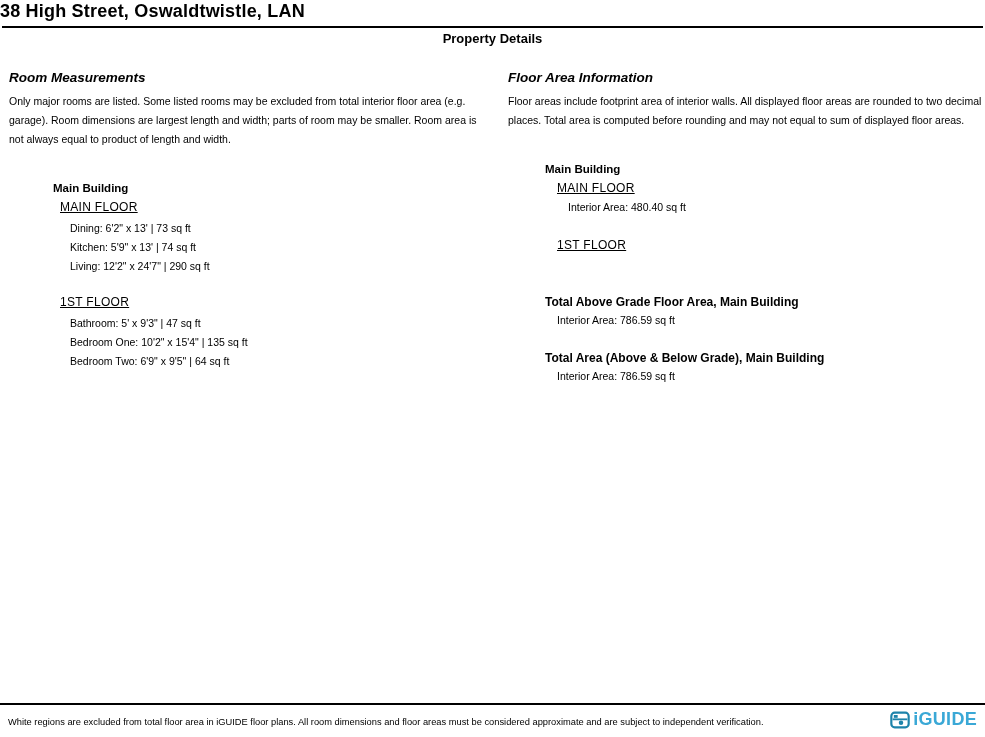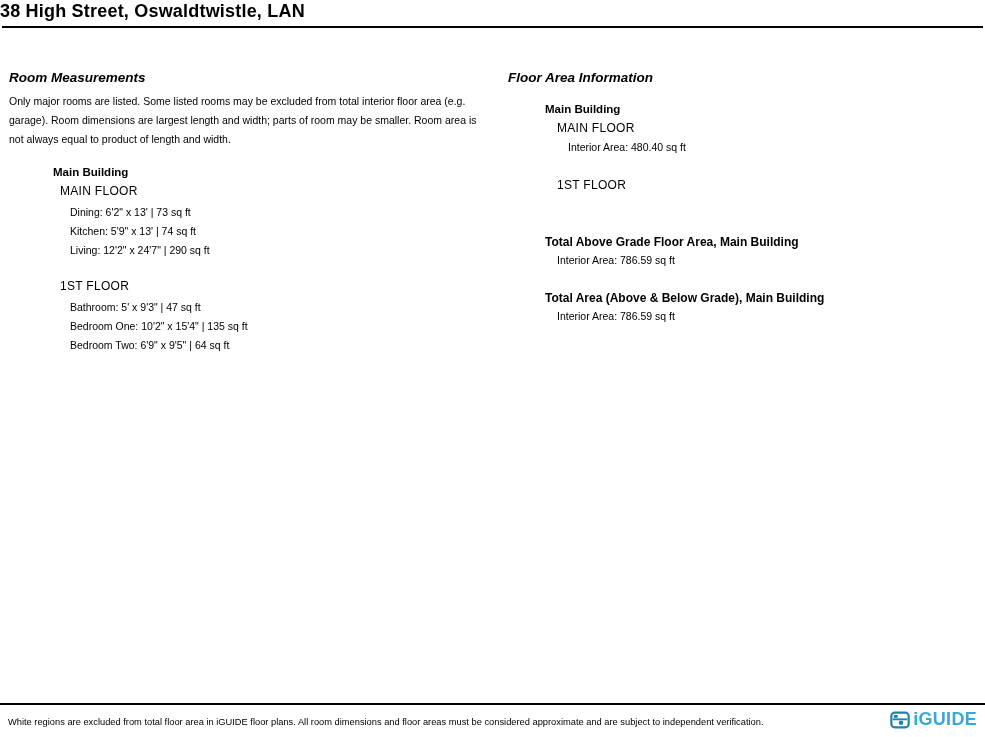--- a/index.html
+++ b/index.html
@@ -48,38 +48,39 @@
     font-weight: bold;
     line-height: 16px;
     font-style: italic;
   }
   .section-desc {
     margin: 6px 0 0 0;
     font-size: 10.5px;
     line-height: 19px;
   }
 
-  .building { margin-top: 16px; }
+  .building { margin-top: 32px; }
   .col-left  .building { margin-left: 44px; }
   .col-right .building { margin-left: 37px; }
 
   .building-name {
     font-size: 11.5px;
     font-weight: bold;
     line-height: 14px;
   }
   .floor-block { margin-top: 5px; }
   .floor-gap   { margin-top: 19px; }
   .col-left  .floor-block { margin-left: 7px; }
   .col-right .floor-block { margin-left: 12px; }
   .col-right .floor-gap   { margin-top: 24px; }
   .floor-name {
     font-size: 12px;
     line-height: 14px;
     letter-spacing: 0.3px;
+    text-decoration: underline;
   }
   .room-list { margin-top: 5px; }
   .room-line {
     font-size: 10.5px;
     line-height: 19px;
   }
   .col-left  .room-line { margin-left: 10px; }
   .area-line {
     margin-top: 5px;
     margin-left: 11px;
@@ -133,20 +134,21 @@
     color: #3aa8d6;
   }
 </style>
 </head>
 <body>
 
 <div class="page">
 
   <h1 class="page-title">38 High Street, Oswaldtwistle, LAN</h1>
   <div class="header-rule"></div>
+  <h2 class="page-subtitle">Property Details</h2>
 
   <section class="col col-left">
     <h3 class="section-heading">Room Measurements</h3>
     <p class="section-desc">Only major rooms are listed. Some listed rooms may be excluded from total interior floor area (e.g. garage). Room dimensions are largest length and width; parts of room may be smaller. Room area is not always equal to product of length and width.</p>
 
     <div class="building">
       <div class="building-name">Main Building</div>
 
       <div class="floor-block">
         <div class="floor-name">MAIN FLOOR</div>
@@ -163,20 +165,21 @@
           <div class="room-line">Bathroom: 5' x 9'3" | 47 sq ft</div>
           <div class="room-line">Bedroom One: 10'2" x 15'4" | 135 sq ft</div>
           <div class="room-line">Bedroom Two: 6'9" x 9'5" | 64 sq ft</div>
         </div>
       </div>
     </div>
   </section>
 
   <section class="col col-right">
     <h3 class="section-heading">Floor Area Information</h3>
+    <p class="section-desc">Floor areas include footprint area of interior walls. All displayed floor areas are rounded to two decimal places. Total area is computed before rounding and may not equal to sum of displayed floor areas.</p>
 
     <div class="building">
       <div class="building-name">Main Building</div>
 
       <div class="floor-block">
         <div class="floor-name">MAIN FLOOR</div>
         <div class="area-line">Interior Area: 480.40 sq ft</div>
       </div>
 
       <div class="floor-block floor-gap">

